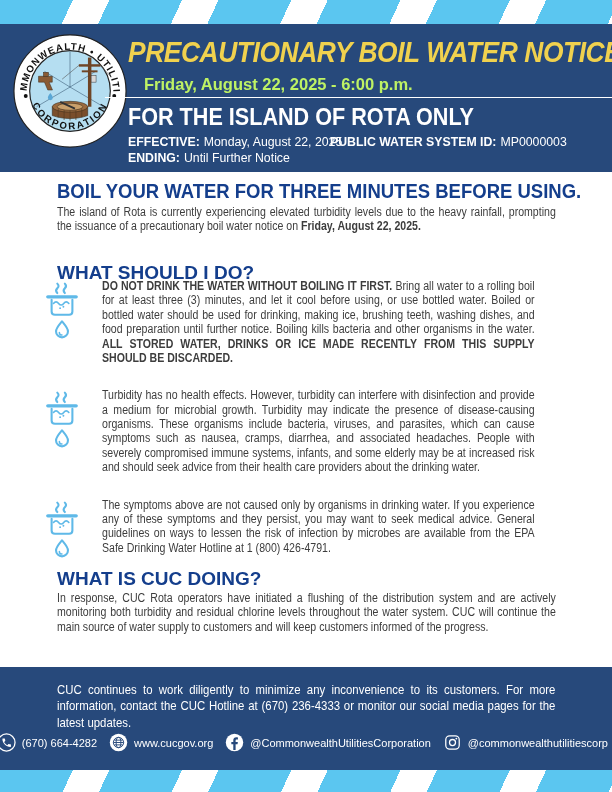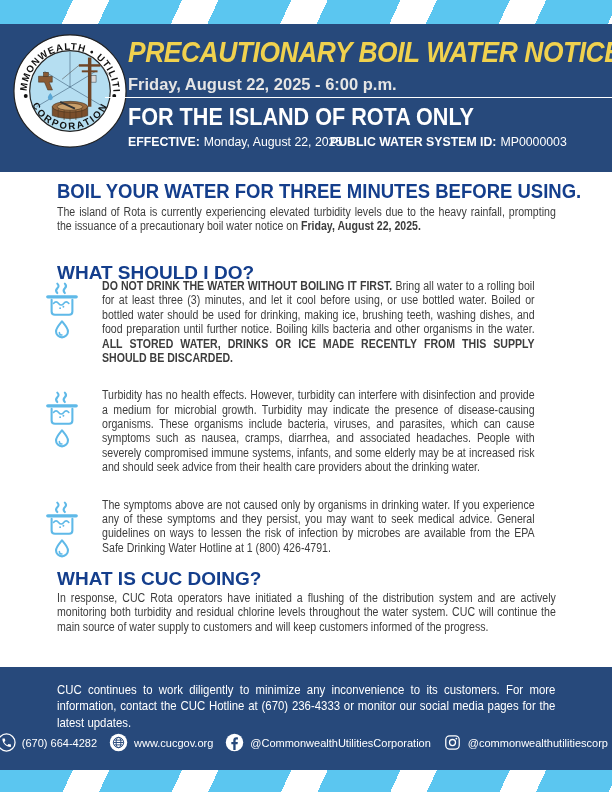--- a/index.html
+++ b/index.html
@@ -18,21 +18,21 @@
   .stripes-top{top:0;height:24px;}
   .stripes-bottom{top:770px;height:22px;}
 
   
   .header{top:24px;left:0;right:0;height:148px;background:#27497B;}
   .logo{left:11px;top:8px;width:118px;height:118px;}
   .hdr-title{
     left:128px;top:11px;color:#F0D14E;font-size:30px;font-weight:bold;font-style:italic;
     letter-spacing:-0.5px;white-space:nowrap;transform:scaleX(0.88);transform-origin:left top;
   }
-  .hdr-date{left:128px;top:51px;color:#e5e5e5;font-size:16.5px;font-weight:bold;white-space:nowrap;}
+  .hdr-date{left:144px;top:51px;color:#bef264;font-size:16.5px;font-weight:bold;white-space:nowrap;}
   .hdr-divider{left:105px;right:0;top:73px;border-top:1.6px solid #ffffff;height:0;}
   .hdr-sub{
     left:128px;top:79px;color:#ffffff;font-size:24px;font-weight:bold;white-space:nowrap;
     transform:scaleX(0.90);transform-origin:left top;
   }
   .hdr-meta{left:128px;color:#ffffff;font-size:12.3px;white-space:nowrap;display:flex;}
   .hdr-meta .col1{width:202px;flex:0 0 202px;}
   .hdr-meta b{font-weight:bold;margin-right:4px;text-align:center;}
   .meta1{top:111px;}
   .meta2{top:127px;}
@@ -122,20 +122,25 @@
   <div class="abs hdr-sub">FOR THE ISLAND OF ROTA ONLY</div>
 
   <div class="abs hdr-meta meta1">
     <span class="col1">
       <b>EFFECTIVE:</b><span>Monday, August 22, 2025</span>
     </span>
     <span>
       <b>PUBLIC WATER SYSTEM ID:</b><span>MP0000003</span>
     </span>
   </div>
+  <div class="abs hdr-meta meta2">
+    <span>
+      <b>ENDING:</b><span>Until Further Notice</span>
+    </span>
+  </div>
 </div>
 
 <div class="abs h-blue alert-heading">BOIL YOUR WATER FOR THREE MINUTES BEFORE USING.</div>
 
 <div class="abs para alert-body"><span>The island of Rota is currently experiencing elevated turbidity levels due to the heavy rainfall, prompting the issuance of a precautionary boil water notice on </span><strong>Friday, August 22, 2025.</strong></div>
 
 <div class="abs h-blue sec-heading wsid-heading">WHAT SHOULD I DO?</div>
 
 <div class="abs items">
 

